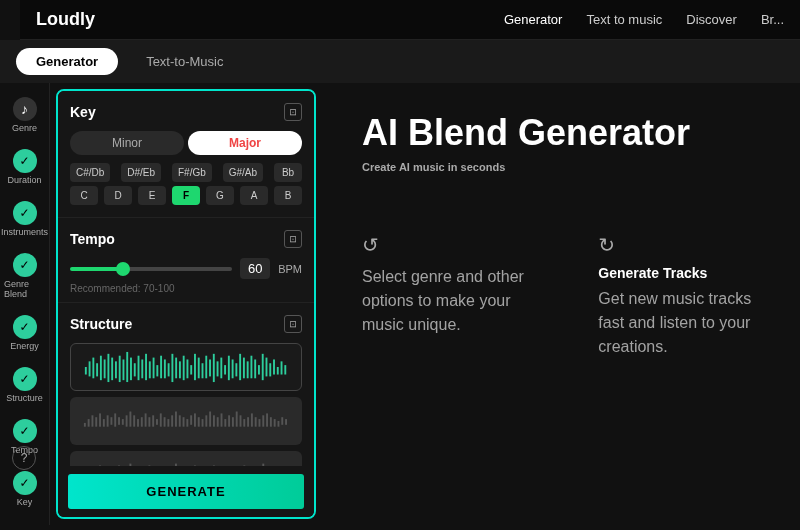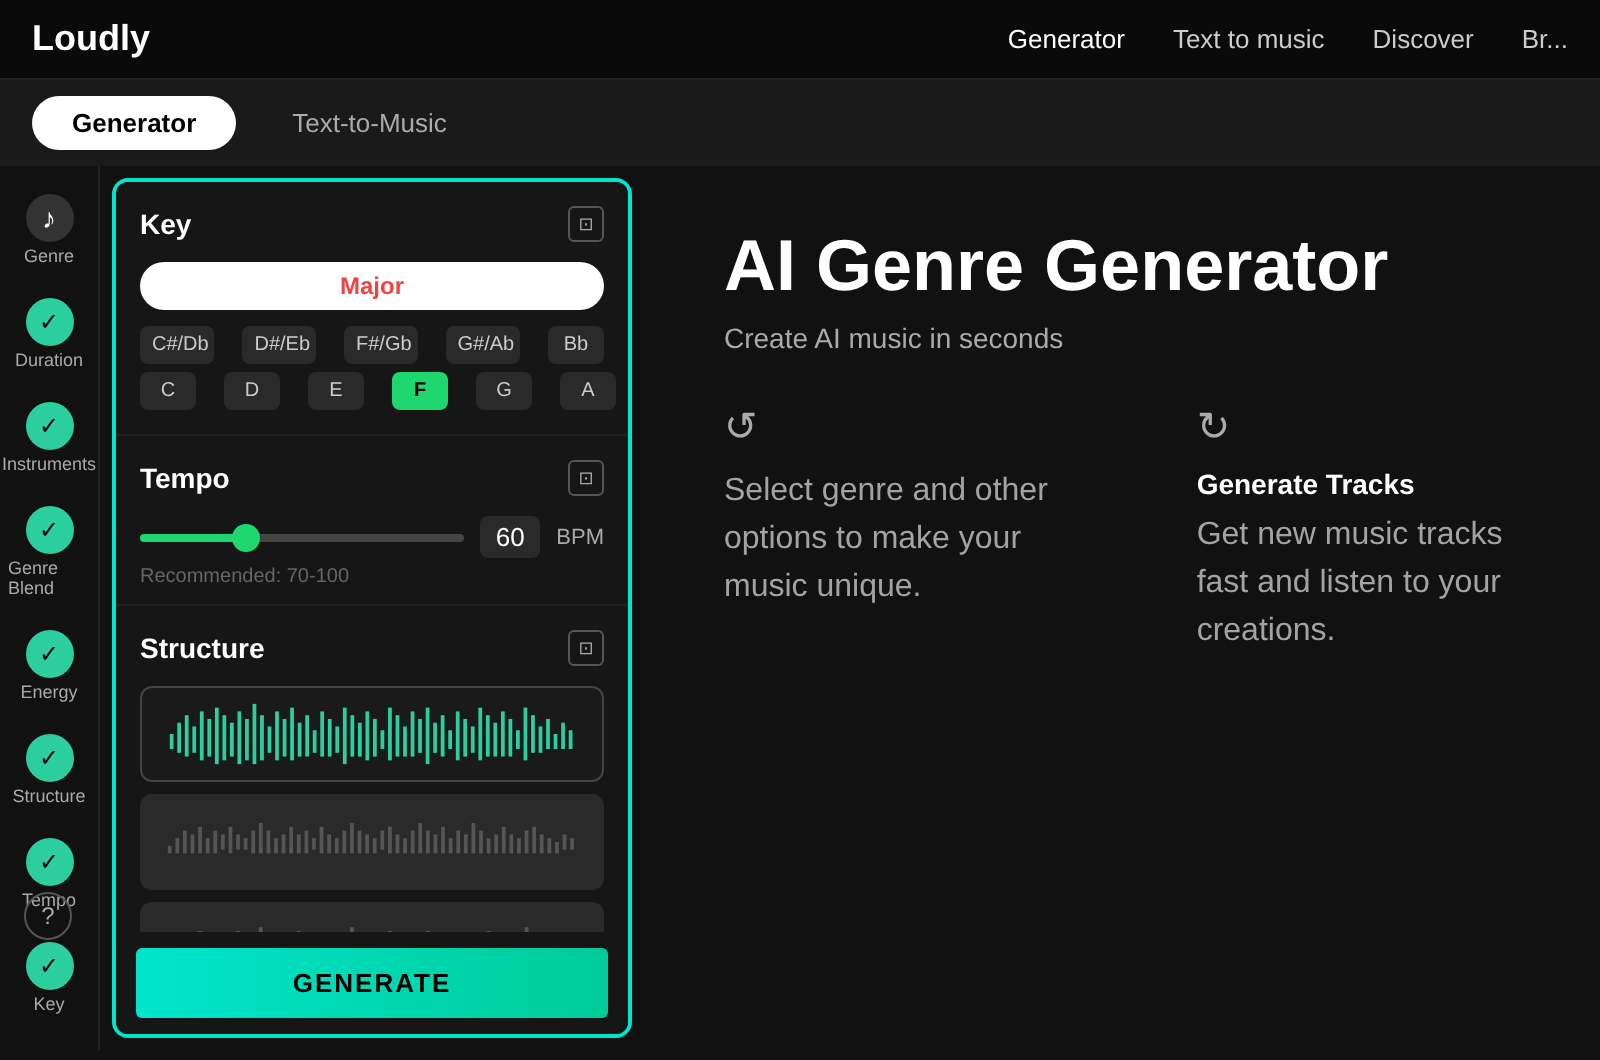--- a/index.html
+++ b/index.html
@@ -13,20 +13,21 @@
     }
 
     
     nav {
       background: #0a0a0a;
       height: 40px;
       display: flex;
       align-items: center;
       padding: 0 16px;
       border-bottom: 1px solid #222;
+      margin-left: 20px;
     }
     .nav-logo {
       font-size: 18px;
       font-weight: bold;
       color: #fff;
       margin-right: auto;
     }
     .nav-links {
       display: flex;
       gap: 24px;
@@ -173,23 +174,23 @@
       color: #ef4444;
       font-weight: bold;
     }
     .key-mode.inactive {
       background: #2a2a2a;
       color: #aaa;
     }
 
     .key-row {
       display: flex;
-      gap: 14px;
+      gap: 0;
       margin-bottom: 4px;
-      justify-content: flex-start;
+      justify-content: space-between;
     }
     .key-btn {
       min-width: 28px;
       padding: 4px 6px;
       border-radius: 4px;
       border: none;
       font-size: 10px;
       cursor: pointer;
       text-align: center;
     }
@@ -299,23 +300,24 @@
       padding: 30px 40px;
     }
     .hero-title {
       font-size: 36px;
       font-weight: 900;
       color: #fff;
       margin-bottom: 8px;
       line-height: 1.1;
     }
     .hero-subtitle {
-      font-size: 14px;
+      font-size: 11px;
       color: #aaa;
-      margin-bottom: 24px;
+      margin-bottom: 60px;
+      font-weight: bold;
     }
 
     .features {
       display: flex;
       gap: 60px;
     }
     .feature {
       max-width: 200px;
     }
     .feature-icon {
@@ -407,20 +409,21 @@
   </div>
 
   <div class="panel" style="padding-bottom: 52px;">
 
     <div class="section">
       <div class="section-header">
         <span class="section-title">Key</span>
         <div class="section-icon">⊡</div>
       </div>
       <div class="key-modes">
+        <button class="key-mode inactive">Minor</button>
         <button class="key-mode active">Major</button>
       </div>
       <div class="key-row">
         <button class="key-btn normal">C#/Db</button>
         <button class="key-btn normal">D#/Eb</button>
         <button class="key-btn normal">F#/Gb</button>
         <button class="key-btn normal">G#/Ab</button>
         <button class="key-btn normal">Bb</button>
       </div>
       <div class="key-row">
@@ -701,21 +704,21 @@
       </div>
     </div>
 
     <div class="generate-bar">
       <button class="generate-btn">GENERATE</button>
     </div>
 
   </div>
 
   <div class="right-content">
-    <h1 class="hero-title">AI Genre Generator</h1>
+    <h1 class="hero-title">AI Blend Generator</h1>
     <p class="hero-subtitle">Create AI music in seconds</p>
 
     <div class="features">
       <div class="feature">
         <div class="feature-icon">↺</div>
         <div class="feature-desc">Select genre and other options to make your music unique.</div>
       </div>
       <div class="feature">
         <div class="feature-icon">↻</div>
         <div class="feature-title">Generate Tracks</div>

